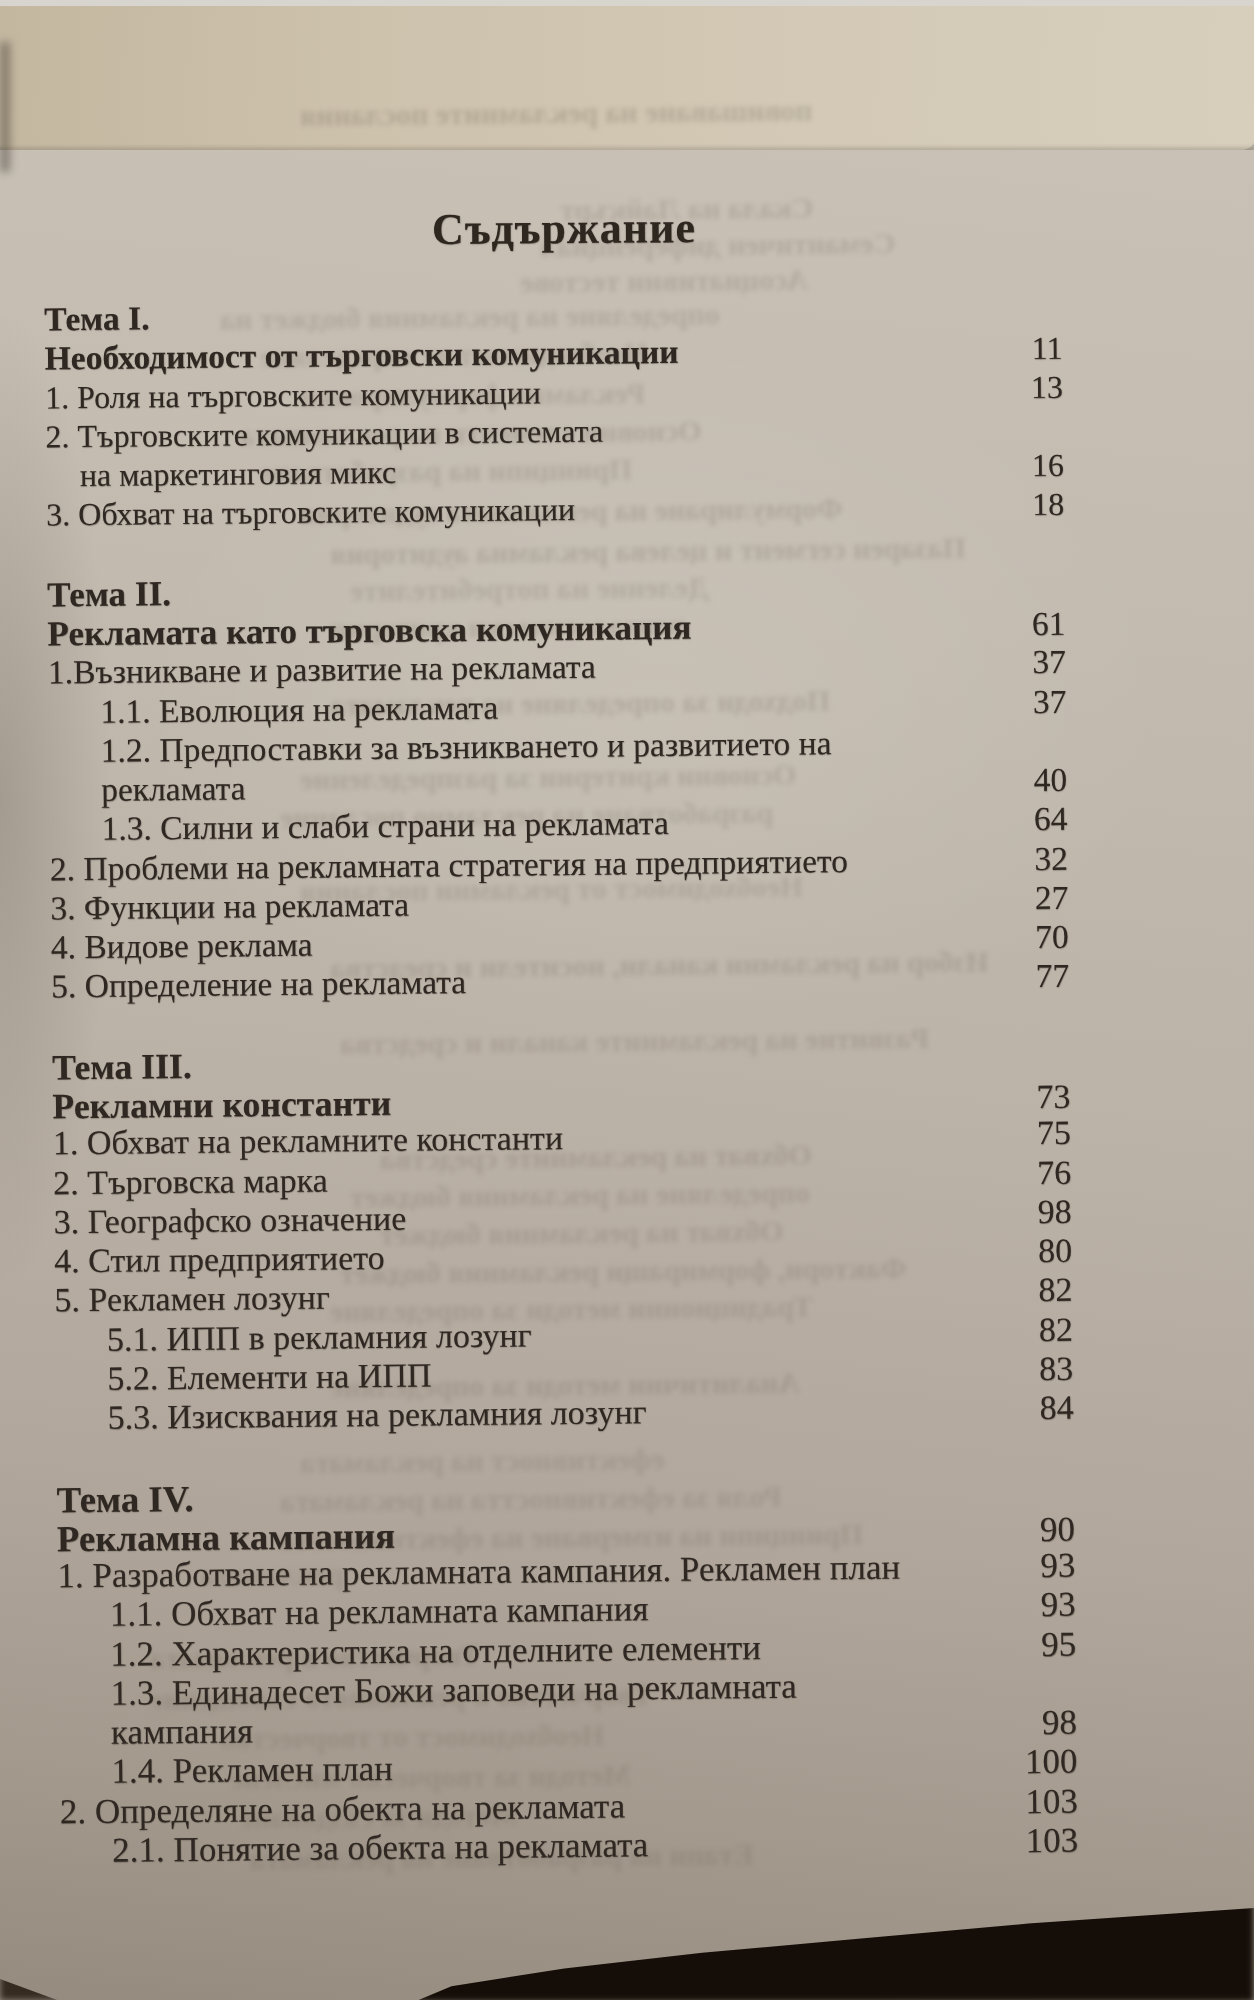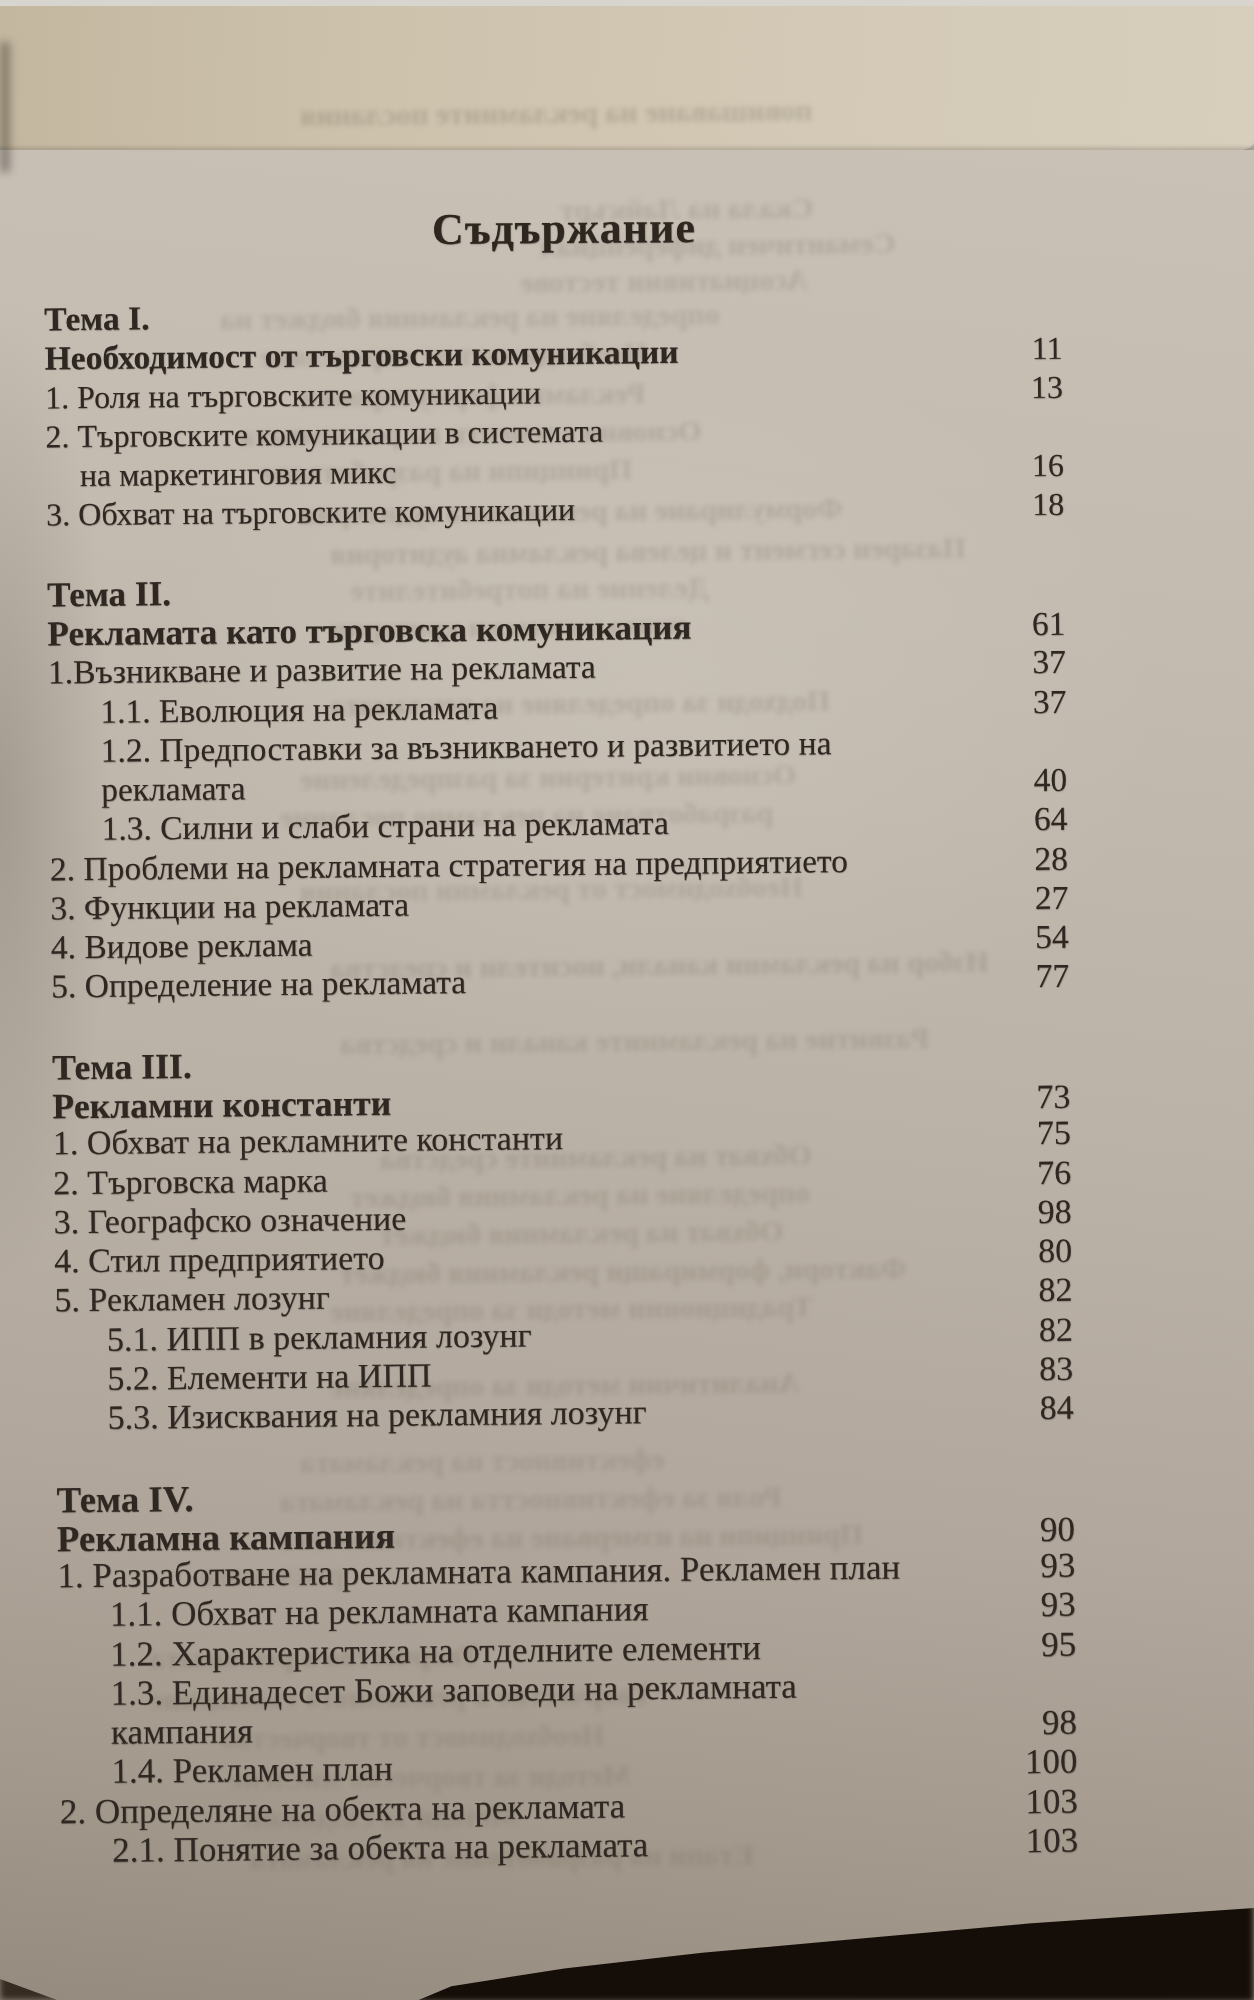--- a/index.html
+++ b/index.html
@@ -146,29 +146,29 @@
       <div class="row cont s2">
         <span class="txt">рекламата</span>
         <span class="pg">40</span>
       </div>
       <div class="row sub s2">
         <span class="txt">1.3. Силни и слаби страни на рекламата</span>
         <span class="pg">64</span>
       </div>
       <div class="row item s2">
         <span class="txt">2. Проблеми на рекламната стратегия на предприятието</span>
-        <span class="pg">28</span>
+        <span class="pg">32</span>
       </div>
       <div class="row item s2">
         <span class="txt">3. Функции на рекламата</span>
         <span class="pg">27</span>
       </div>
       <div class="row item s2">
         <span class="txt">4. Видове реклама</span>
-        <span class="pg">54</span>
+        <span class="pg">70</span>
       </div>
       <div class="row item s2">
         <span class="txt">5. Определение на рекламата</span>
         <span class="pg">77</span>
       </div>
       <div class="row gap "></div>
       <div class="row theme s3">
         <span class="txt">Тема III.</span>
         <span class="pg"></span>
       </div>

